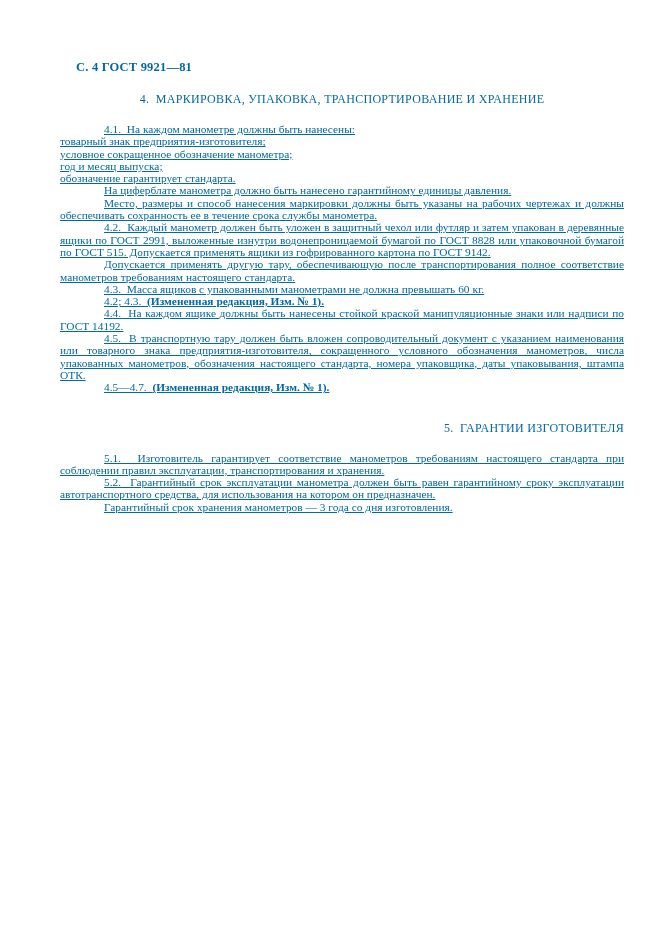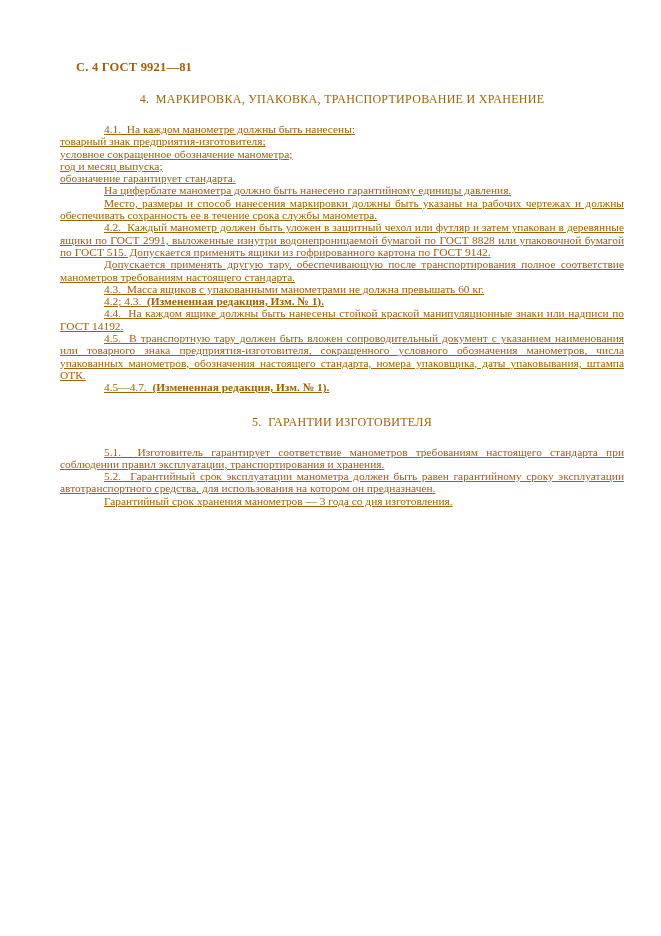--- a/index.html
+++ b/index.html
@@ -5,21 +5,21 @@
   html, body {
     margin: 0;
     padding: 0;
     background: #ffffff;
   }
   .page {
     position: relative;
     width: 661px;
     height: 936px;
     background: #ffffff;
-    color: #a16207;
+    color: #0369a1;
     font-family: "Liberation Serif", "DejaVu Serif", serif;
     overflow: hidden;
   }
   .page-header {
     position: absolute;
     left: 76px;
     top: 60px;
     font-size: 12.5px;
     font-weight: bold;
     letter-spacing: 0.2px;
@@ -33,21 +33,22 @@
   }
   .section-title {
     text-align: center;
     font-weight: normal;
     font-size: 12px;
     line-height: 15px;
     letter-spacing: 0.3px;
     margin: 0 0 16px 0;
   }
   .para + .section-title {
-    margin-top: 21px;
+    margin-top: 27px;
+    text-align: right;
   }
   .para {
     font-size: 11.4px;
     line-height: 12.3px;
     text-align: justify;
     margin: 0;
     text-decoration: underline;
   }
   .para.indent {
     text-indent: 44px;

